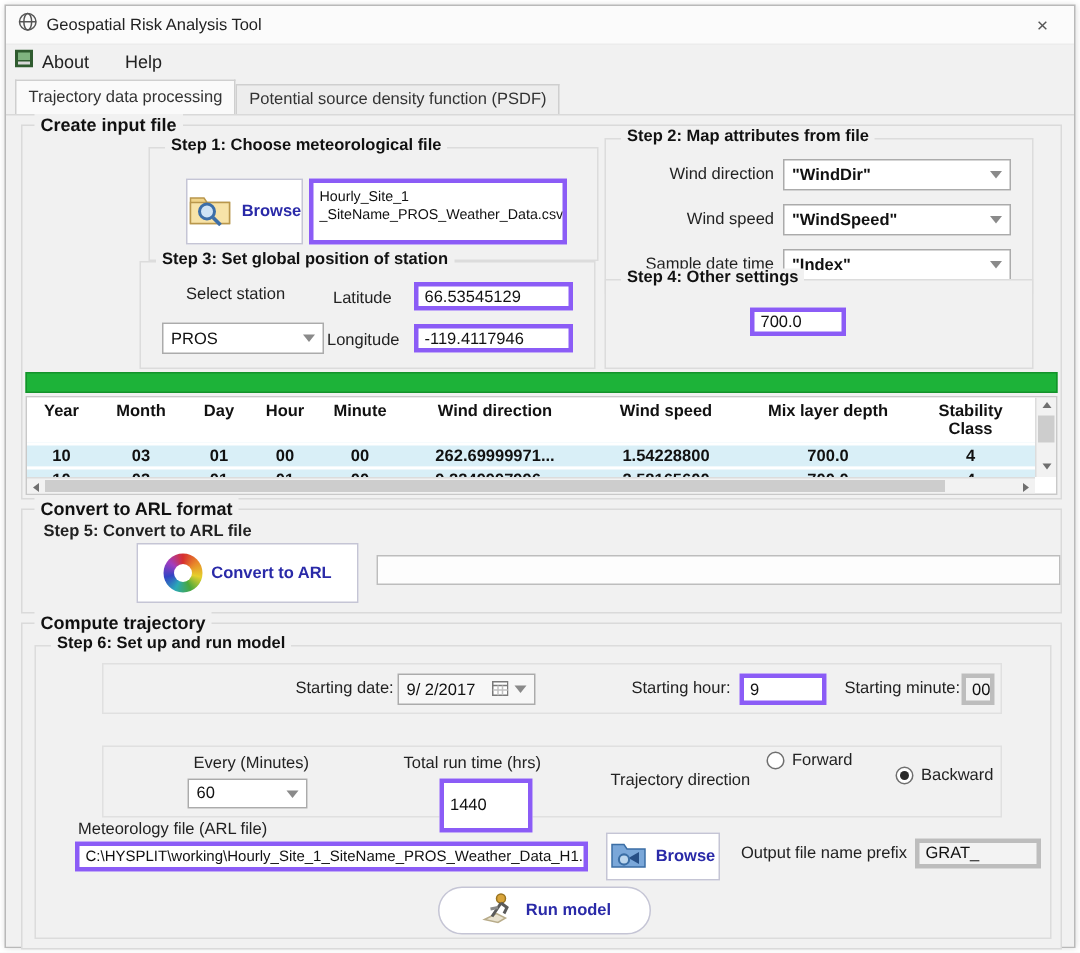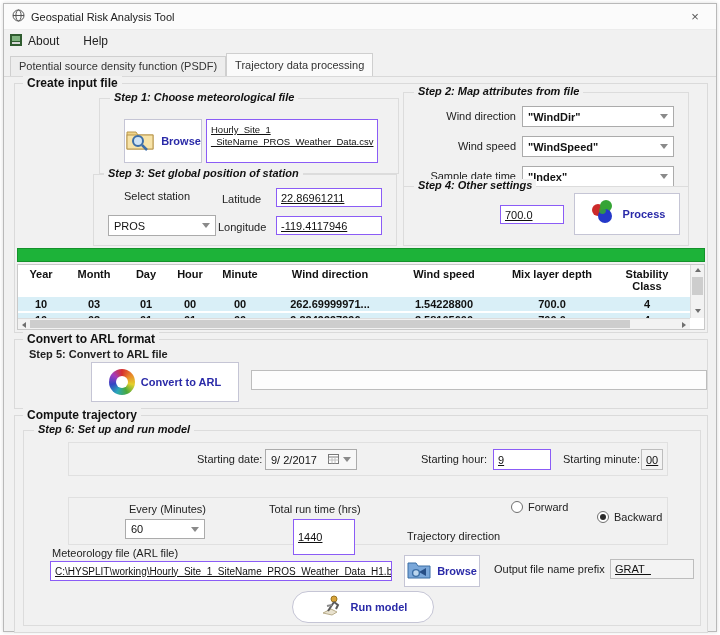--- a/index.html
+++ b/index.html
@@ -26,25 +26,25 @@
   .tab.inactive { height:20px; padding:3px 8px; }
 
   .content { position:absolute; left:0; top:72px; right:0; bottom:0; background:#f1f1f1; border-top:1px solid #d9d9d9; }
 
   
   .groupbox { position:absolute; border:1px solid #dadada; background:#f1f1f1; }
   .gb-label { position:absolute; top:-8px; left:8px; background:#f1f1f1; padding:0 4px;
               font-weight:bold; font-size:12px; color:#111; white-space:nowrap; }
   .stepbox  { position:absolute; border:1px solid #dcdcdc; background:#f1f1f1; }
   .step-label { position:absolute; top:-8px; left:10px; background:#f1f1f1; padding:0 4px;
-                font-weight:bold; font-size:11px; color:#111; white-space:nowrap;font-style:italic; }
+                font-weight:bold; font-size:11px; color:#111; white-space:nowrap; }
 
   .lbl { position:absolute; font-size:11px; color:#222; white-space:nowrap; }
-  .textbox { position:absolute; background:#fff; border:1px solid #8b5cf6; font-size:11px;
-             color:#111; display:flex; align-items:center; padding:0 4px; overflow:hidden; white-space:nowrap;text-decoration:underline; }
+  .textbox { position:absolute; background:#fff; border:3px solid #8b5cf6; font-size:11px;
+             color:#111; display:flex; align-items:center; padding:0 4px; overflow:hidden; white-space:nowrap; }
   .textbox.disabled { background:#f3f3f3; border-color:#bdbdbd; }
   .combo { position:absolute; background:#fff; border:1px solid #ababab; display:flex; align-items:center;
            padding:0 5px; font-size:11px; color:#111; }
   .combo .val { flex:1; overflow:hidden; white-space:nowrap; }
   .combo .bold { font-weight:bold; }
   .arrow-down { width:0; height:0; border-left:4px solid transparent; border-right:4px solid transparent;
                 border-top:5px solid #8a8a8a; margin-left:4px; flex:none; }
 
   .btn { position:absolute; background:#fff; border:1px solid #c5c5d5; display:flex; align-items:center;
          justify-content:center; gap:6px; }
@@ -110,22 +110,22 @@
           <rect width="12" height="12" fill="#2f5b2f"></rect>
           <rect x="2" y="2" width="8" height="5" fill="#7fb37f"></rect>
           <rect x="2" y="8" width="8" height="2" fill="#d8d8d8"></rect>
         </svg>
     </span>
     <span class="menu-item">About</span>
     <span class="menu-item help">Help</span>
   </div>
 
   <div class="tabstrip">
+    <div class="tab active">Trajectory  data processing</div>
     <div class="tab inactive">Potential source density function (PSDF)</div>
-    <div class="tab active">Trajectory  data processing</div>
   </div>
 
   <div class="content">
 
     <div class="groupbox" style="left:10px; top:6px; width:694px; height:250px;">
       <span class="gb-label">Create input file</span>
 
       <div class="stepbox" style="left:84px; top:14px; width:300px; height:76px;">
         <span class="step-label">Step 1: Choose meteorological file</span>
         <div class="btn" style="left:24px; top:20px; width:78px; height:44px;">
@@ -165,40 +165,29 @@
       </div>
 
       <div class="stepbox" style="left:78px; top:90px; width:304px; height:72px;">
         <span class="step-label">Step 3: Set global position of station</span>
         <span class="lbl" style="left:30px; top:15px;">Select station</span>
         <div class="combo" style="left:14px; top:40px; width:108px; height:21px;">
           <span class="val">PROS</span>
           <span class="arrow-down"></span>
         </div>
         <span class="lbl" style="left:128px; top:18px;">Latitude</span>
-        <div class="textbox" style="left:182px; top:13px; width:106px; height:19px;">22.86961211</div>
+        <div class="textbox" style="left:182px; top:13px; width:106px; height:19px;">66.53545129</div>
         <span class="lbl" style="left:124px; top:46px;">Longitude</span>
         <div class="textbox" style="left:182px; top:41px; width:106px; height:19px;">-119.4117946</div>
       </div>
 
       <div class="stepbox" style="left:388px; top:102px; width:286px; height:60px;">
         <span class="step-label">Step 4: Other settings</span>
         <span class="lbl" style="left:10px; top:22px;margin-top:40px;">Layer depth (m)</span>
         <div class="textbox" style="left:96px; top:18px; width:64px; height:19px;">700.0</div>
-        <div class="btn" style="left:170px; top:6px; width:106px; height:42px;">
-          <span>
-            <svg width="28" height="26" viewBox="0 0 28 26">
-                <circle cx="9" cy="11" r="6" fill="#cc2a2a"></circle>
-                <circle cx="17" cy="7" r="6" fill="#35a435"></circle>
-                <circle cx="16" cy="17" r="7" fill="#2438c8"></circle>
-                <circle cx="13.5" cy="11.5" r="3.4" fill="#35a435" opacity=".85"></circle>
-              </svg>
-          </span>
-          <span class="btn-label">Process</span>
-        </div>
       </div>
 
       <div class="progress-green" style="left:2px; top:164px; width:688px; height:14px;"></div>
 
       <div class="datatable" style="left:2px; top:180px; width:688px; height:66px;">
         <div class="t-grid t-head" style="margin-right:14px;">
           <span class="cell">Year</span>
           <span class="cell">Month</span>
           <span class="cell">Day</span>
           <span class="cell">Hour</span>
@@ -281,21 +270,21 @@
         </div>
 
         <div class="panel" style="left:44px; top:66px; width:600px; height:48px;">
           <span class="lbl" style="left:60px; top:5px;">Every (Minutes)</span>
           <div class="combo" style="left:56px; top:21px; width:80px; height:20px;">
             <span class="val">60</span>
             <span class="arrow-down"></span>
           </div>
           <span class="lbl" style="left:200px; top:5px;">Total run time (hrs)</span>
           <div class="textbox" style="left:224px; top:21px; width:62px; height:36px;">1440</div>
-          <span class="lbl" style="left:338px; top:32px;">Trajectory direction</span>
+          <span class="lbl" style="left:338px; top:16px;">Trajectory direction</span>
           <div class="radio-wrap" style="left:442px; top:3px;">
             <span class="radio"></span>
             <span class="radio-label">Forward</span>
           </div>
           <div class="radio-wrap" style="left:528px; top:13px;">
             <span class="radio checked"></span>
             <span class="radio-label">Backward</span>
           </div>
         </div>
 

